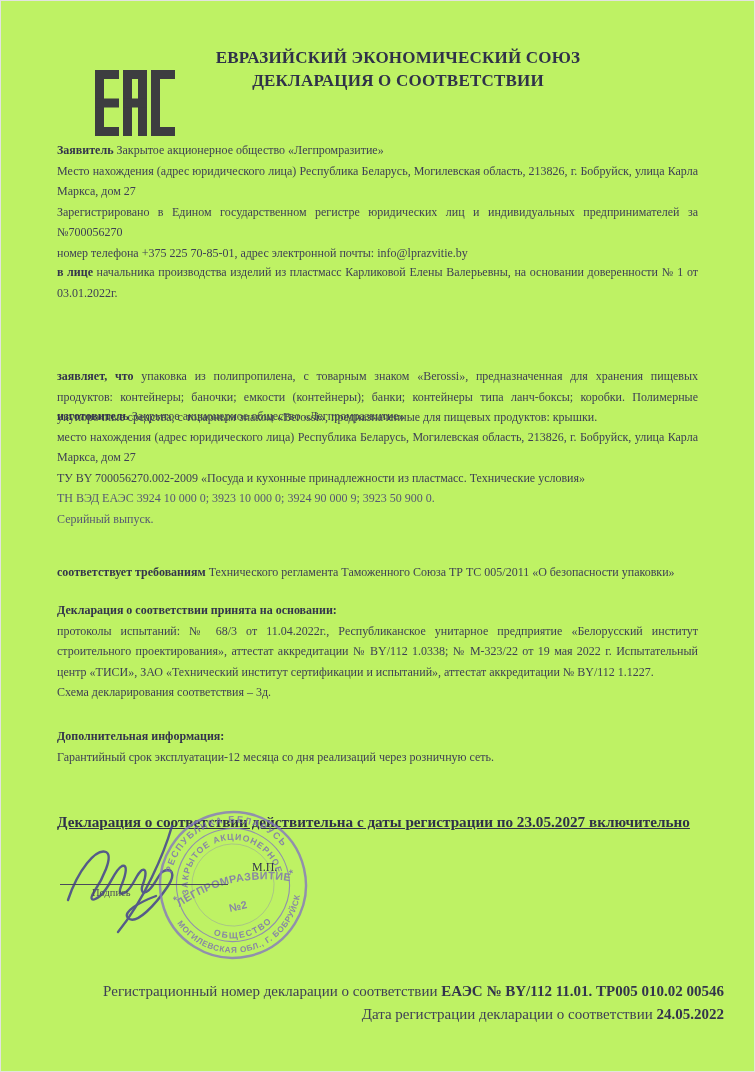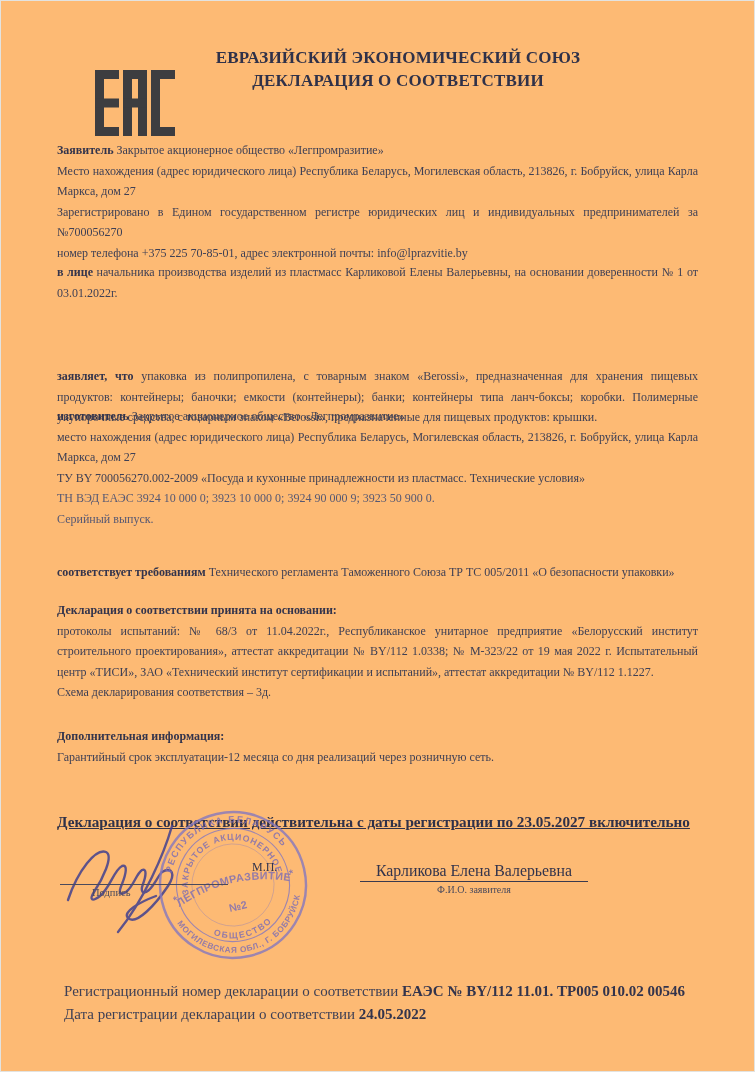--- a/index.html
+++ b/index.html
@@ -1,19 +1,19 @@
 <!DOCTYPE html>
 <html lang="ru"><head>
 <meta charset="utf-8">
 <style>
   html,body{margin:0;padding:0;background:#ffffff;}
   .page{
     position:relative;
     width:755px;height:1072px;
-    background:#fdba74;
+    background:#bef264;
     box-shadow: inset 0 0 0 1px #e3e3e0;
     font-family:"Liberation Serif","DejaVu Serif",serif;
     color:#3f4055;
     overflow:hidden;
   }
   .abs{position:absolute;}
   .header{
     left:118px;top:46px;width:560px;
     text-align:center;
     font-weight:bold;
@@ -28,21 +28,21 @@
   }
   .para p{margin:0;}
   b,.b{font-weight:bold;color:#33344c;}
   .light{color:#565873;}
   .validity{
     left:57px;top:813px;width:660px;
     font-size:15.2px;font-weight:bold;color:#2f3149;
     text-decoration:underline;
     white-space:nowrap;
   }
-  .footerline{left:64px;width:660px;font-size:15px;line-height:23px;}
+  .footerline{left:64px;width:660px;font-size:15px;line-height:23px;text-align:right;}
   .sigline{left:60px;top:884px;width:168px;border-top:1.4px solid #4a4a5c;height:0;}
   .sigcaption{left:92px;top:887px;font-size:10.5px;color:#4a4a5c;}
   .mp{left:252px;top:860px;font-size:12px;color:#33344c;}
   .fio{left:360px;top:862px;width:228px;text-align:center;}
   .fio .name{font-size:15.8px;color:#33344c;border-bottom:1.5px solid #3a3a4e;padding-bottom:1px;display:block;}
   .fio .cap{font-size:10px;color:#4a4a5c;margin-top:2px;}
   .logo{left:95px;top:68px;}
   .stampwrap{left:156px;top:808px;width:154px;height:154px;transform:rotate(-13deg);opacity:.8;pointer-events:none;}
   .sigwrap{left:56px;top:822px;pointer-events:none;}
   .stamp-text{font-family:"Liberation Sans","DejaVu Sans",sans-serif;font-weight:bold;}
@@ -151,24 +151,20 @@
         <text x="75" y="100" font-size="10.5" text-anchor="middle">№2</text>
         <text x="17" y="80" font-size="10" text-anchor="middle">*</text>
         <text x="133" y="80" font-size="10" text-anchor="middle">*</text>
       </g>
     </svg>
   </div>
 
   <div class="abs sigline"></div>
   <div class="abs sigcaption">Подпись</div>
   <div class="abs mp">М.П.</div>
-  <div class="abs fio">
-    <span class="name">Карликова Елена  Валерьевна</span>
-    <div class="cap">Ф.И.О. заявителя</div>
-  </div>
 
   <div class="abs footerline" style="top:980px;">
     <span>Регистрационный номер декларации о соответствии</span><b> ЕАЭС № BY/112 11.01. ТР005 010.02 00546</b>
   </div>
   <div class="abs footerline" style="top:1003px;">
     <span>Дата регистрации декларации о соответствии</span><b>  24.05.2022</b>
   </div>
 
 </div>
 

